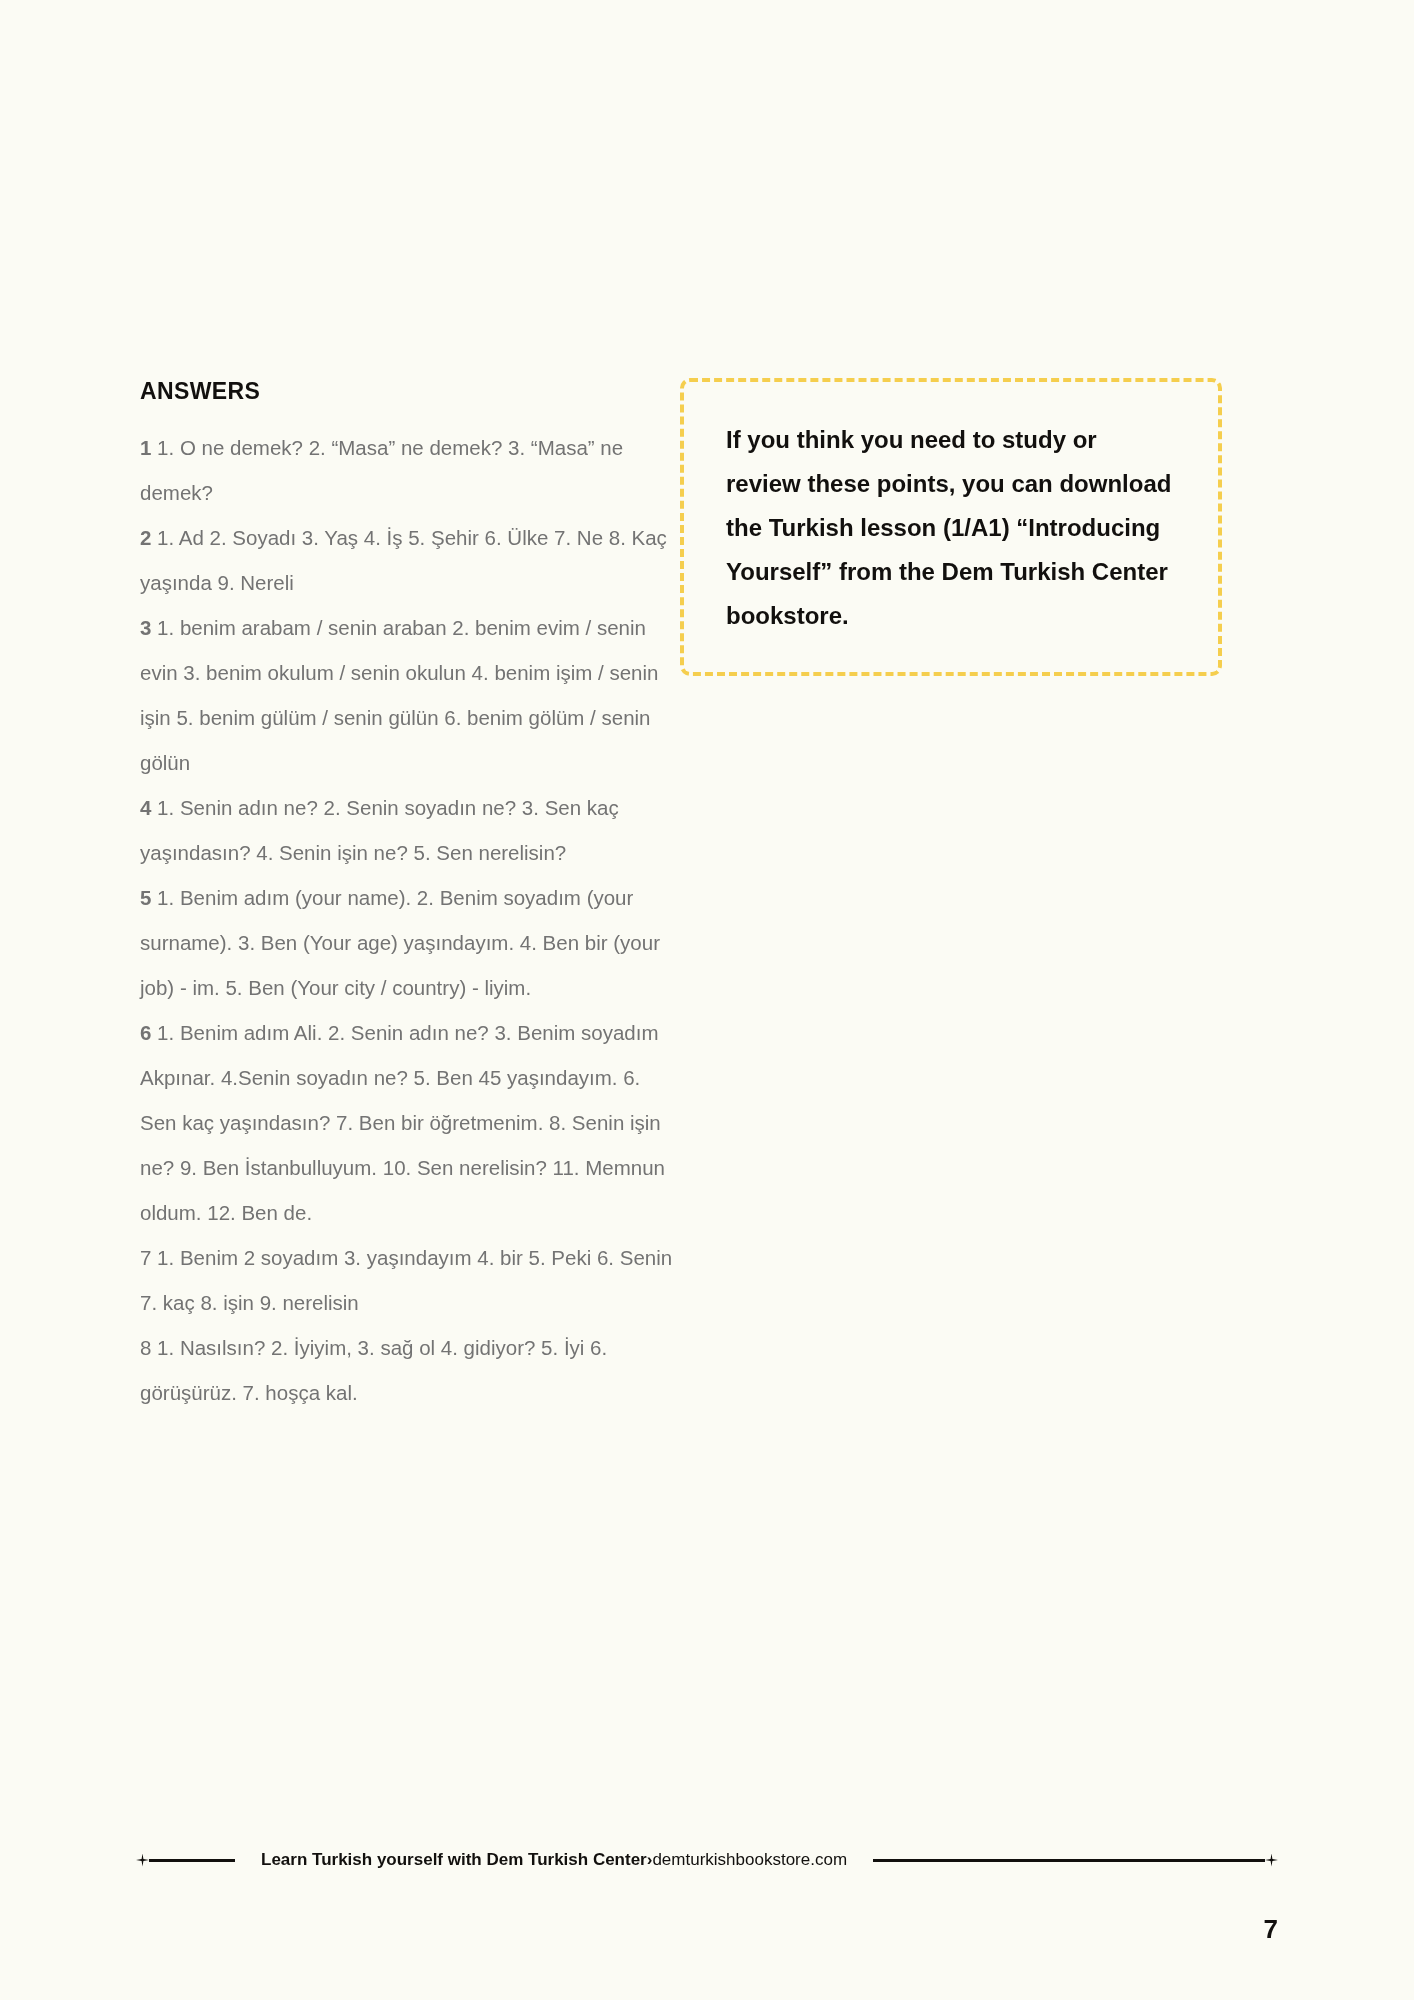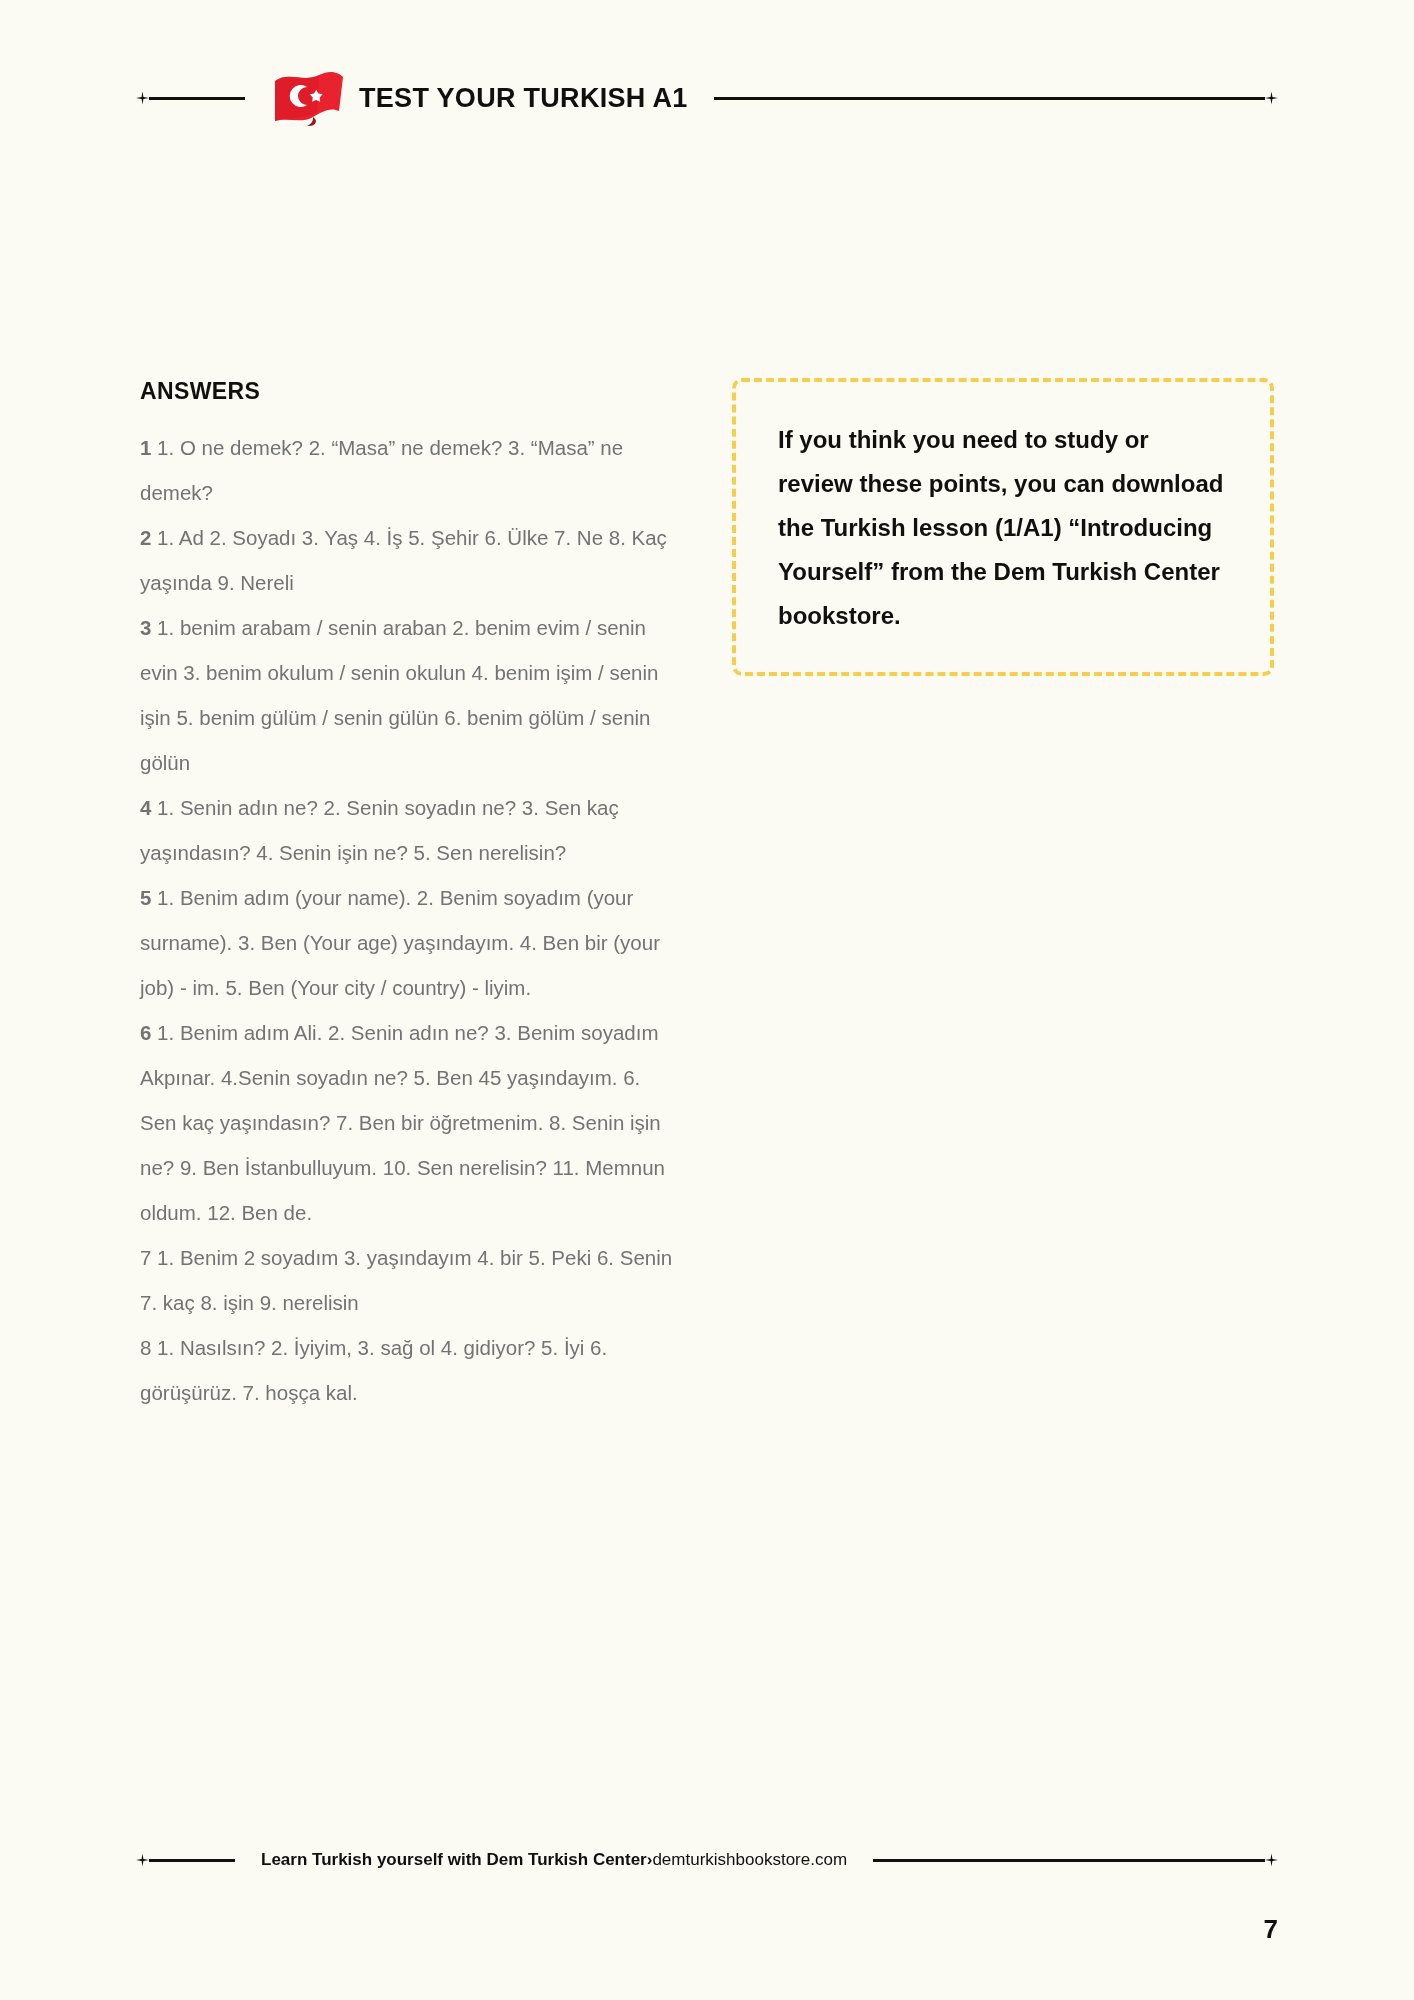--- a/index.html
+++ b/index.html
@@ -70,21 +70,20 @@
   }
 
   
   .content {
     position: absolute;
     top: 378px;
     left: 140px;
     width: 1134px;
     display: flex;
     align-items: flex-start;
-    gap: 52px;
   }
   .col-left { width: 540px; flex: 0 0 540px; }
   .col-right { width: 542px; flex: 0 0 542px; }
 
   .answers-heading {
     font-size: 23px;
     font-weight: 700;
     letter-spacing: 0.4px;
     margin: 0 0 20px 0;
   }
@@ -147,41 +146,20 @@
     font-size: 26px;
     font-weight: 700;
     color: #12100E;
   }
 </style>
 </head>
 <body>
 
 <div class="page">
 
-  <div class="header">
-    <div class="rule rule-left">
-      <span class="star4"></span>
-      <span class="bar"></span>
-    </div>
-
-    <svg class="flag" viewBox="0 0 76 62">
-      <path d="M6 14 C20 4, 34 16, 50 8 C62 2, 70 6, 74 10 L70 44 C62 40, 54 44, 44 50 C32 57, 18 50, 6 54 Z" fill="#E8222E"></path>
-      <path d="M6 14 C20 4, 34 16, 50 8 L48 46 C34 52, 20 50, 6 54 Z" fill="#D81824" opacity="0.55"></path>
-      <path d="M44 50 C50 54, 46 60, 38 59 C44 56, 44 53, 44 50 Z" fill="#9E0F18"></path>
-      <path d="M38 20 a11 11 0 1 0 0 18 a9 9 0 1 1 0 -18 Z" fill="#FFFFFF"></path>
-      <path d="M50 24 l2.6 4.6 5.2 1 -3.6 3.9 .7 5.2 -4.9 -2.3 -4.9 2.3 .7 -5.2 -3.6 -3.9 5.2 -1 Z" fill="#FFFFFF" transform="translate(-2,-1) scale(0.82) translate(10,5)"></path>
-    </svg>
-
-    <div class="header-title">TEST YOUR TURKISH A1</div>
-
-    <div class="rule rule-right">
-      <span class="bar"></span>
-      <span class="star4"></span>
-    </div>
-  </div>
 
   <div class="content">
 
     <div class="col-left">
       <h2 class="answers-heading">ANSWERS</h2>
 
       <p class="answer-line">
         <span class="num-bold">1</span>
         <span>1. O ne demek? 2. “Masa” ne demek? 3. “Masa” ne demek?</span>
       </p>

